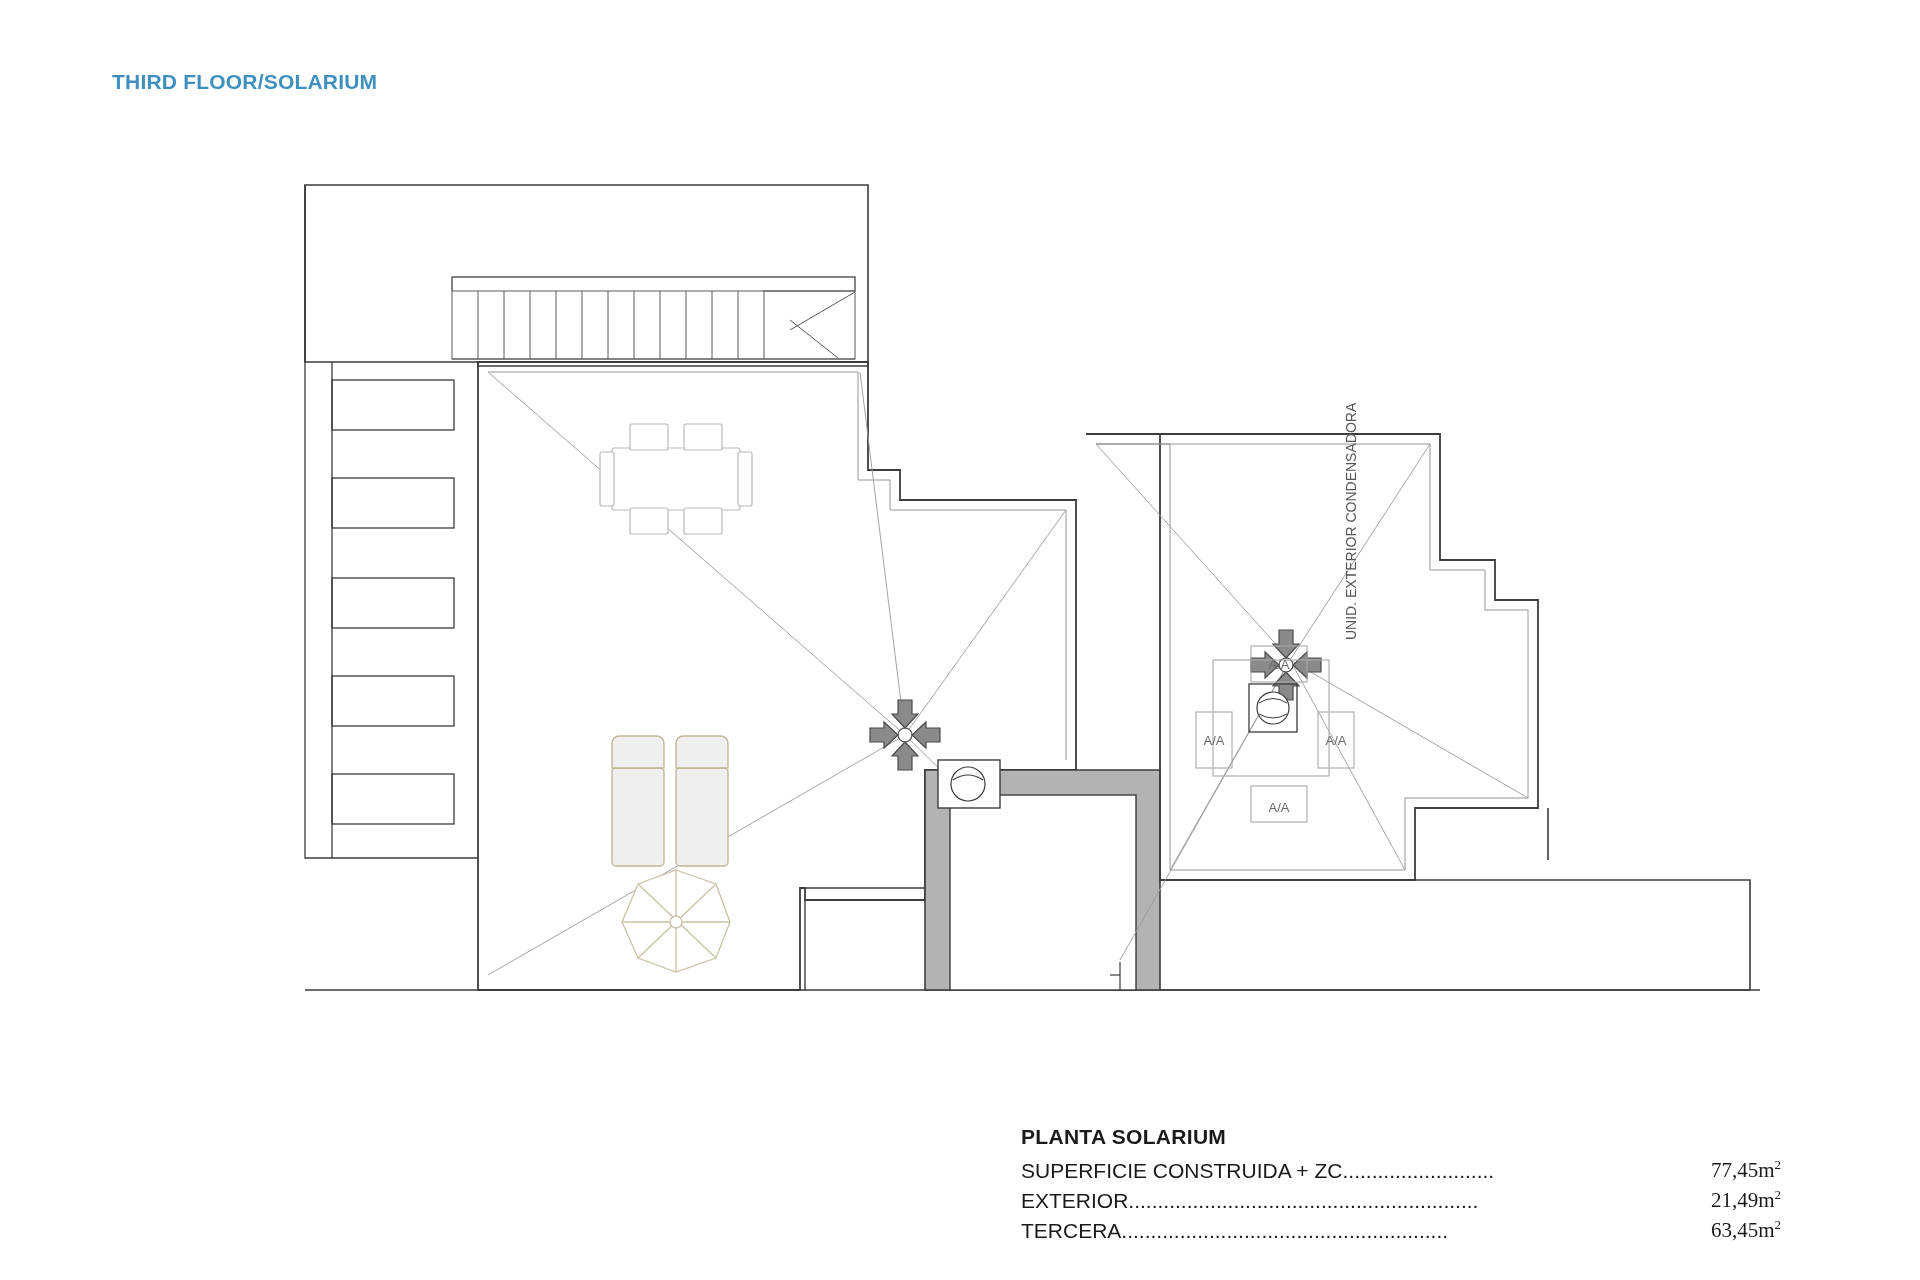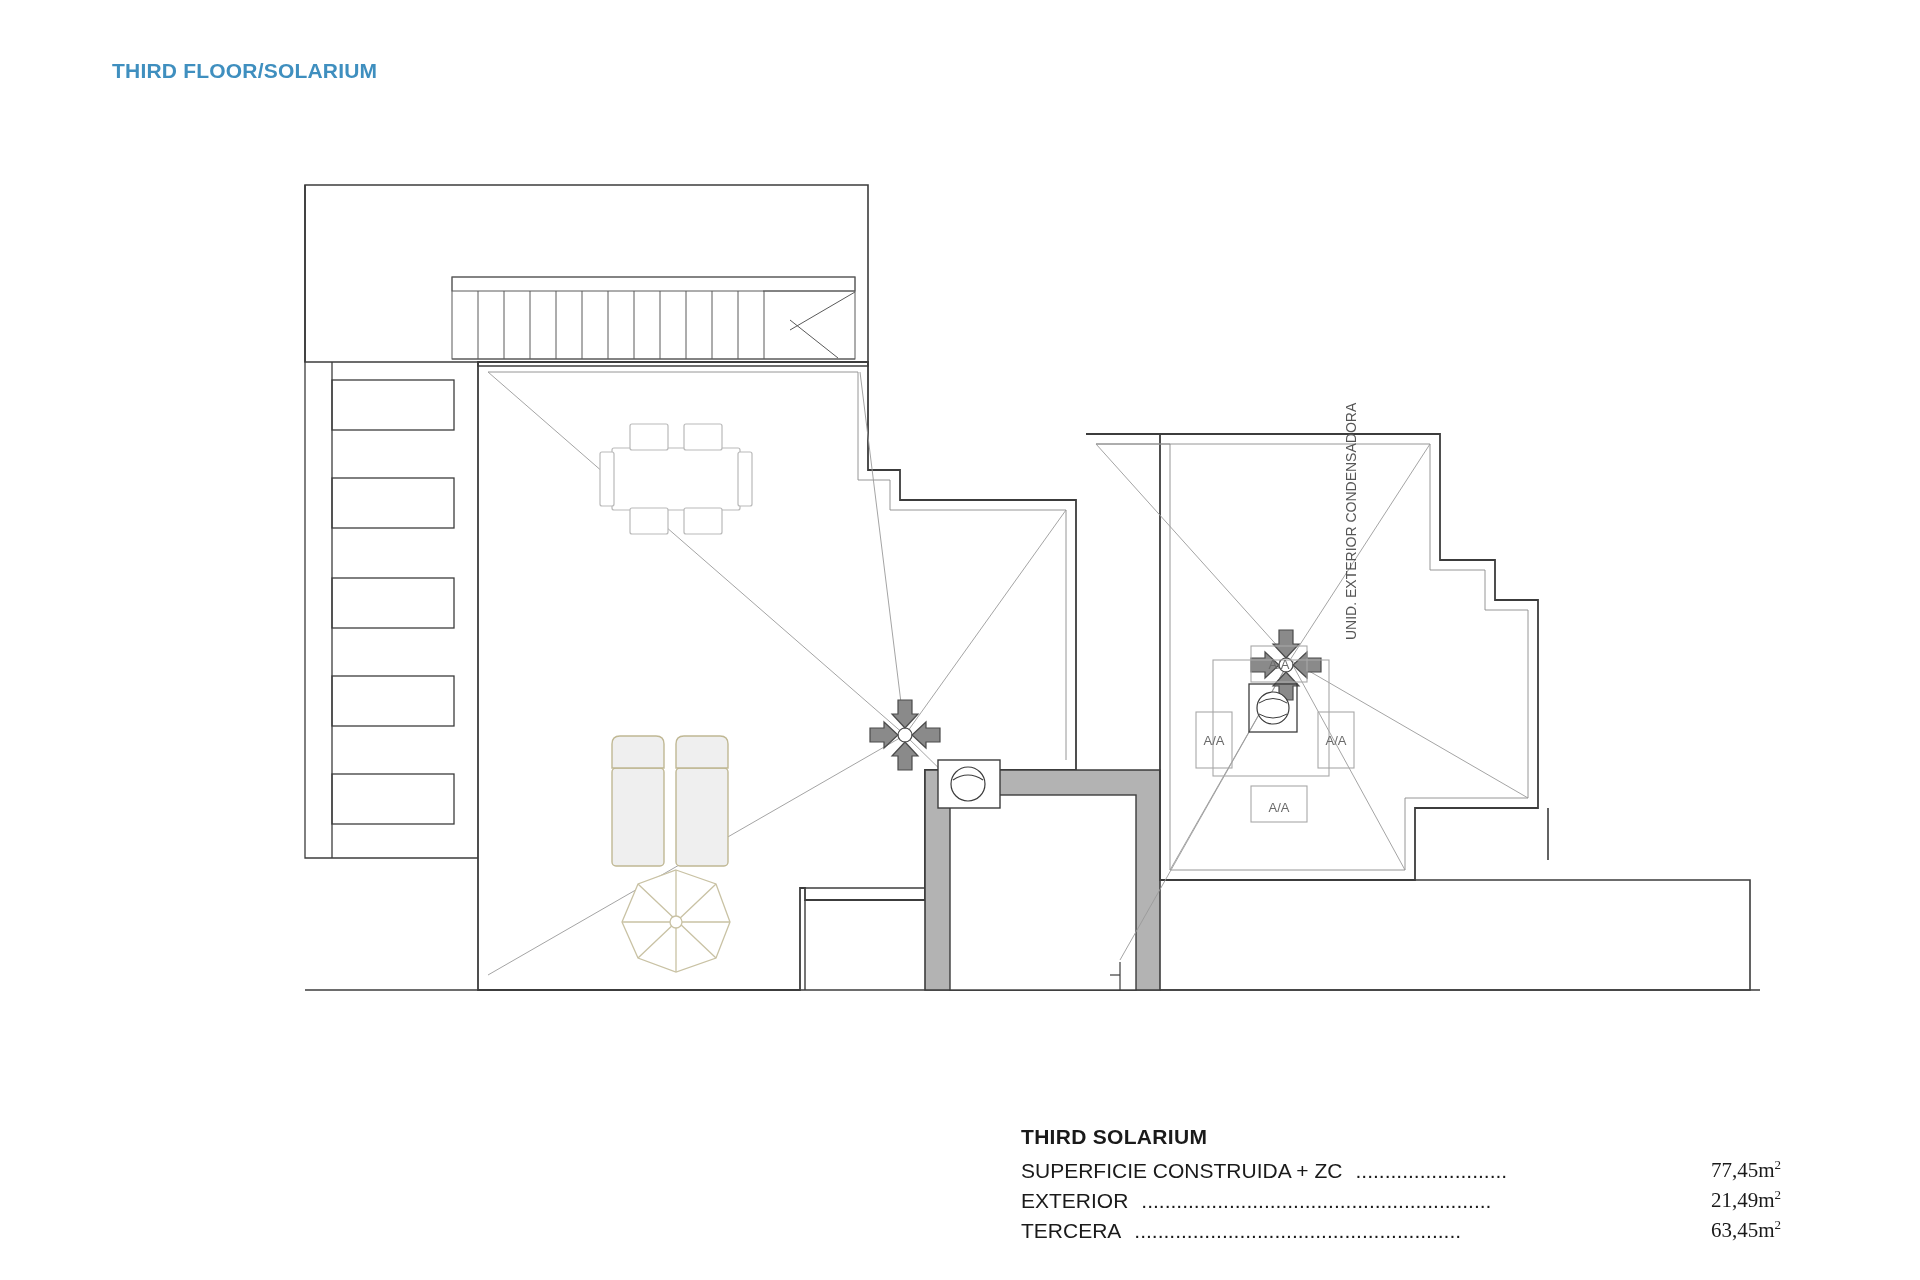--- a/index.html
+++ b/index.html
@@ -34,21 +34,21 @@
     color: #3f8fbf;
     letter-spacing: 0.3px;
     line-height: 1.1;
     white-space: nowrap;
   }
   .title-sub {
     font-size: 21px;
     font-weight: bold;
     color: #3f8fbf;
     letter-spacing: 0.2px;
-    margin-top: 1px;
+    margin-top: 12px;
     white-space: nowrap;
   }
 
   
   #plan-svg {
     position: absolute;
     left: 0;
     top: 0;
   }
 
@@ -66,21 +66,20 @@
     letter-spacing: 0.3px;
     margin-bottom: 7px;
   }
   .legend-row {
     display: flex;
     align-items: flex-end;
     font-size: 21px;
     line-height: 1.42;
     white-space: nowrap;
     overflow: hidden;
-    gap: 13px;
   }
   .legend-label { flex: 0 0 auto; }
   .legend-dots {
     flex: 1 1 auto;
     overflow: hidden;
     letter-spacing: 0px;
     color: #1a1a1a;
     padding: 0 0px;
   }
   .legend-value { flex: 0 0 auto; font-family: Liberation Serif, serif; }
@@ -249,21 +248,21 @@
     <text x="1279" y="669" font-family="Liberation Sans, sans-serif" font-size="13" fill="#6a6a6a" text-anchor="middle">A/A</text>
     <text x="1214" y="745" font-family="Liberation Sans, sans-serif" font-size="13" fill="#6a6a6a" text-anchor="middle">A/A</text>
     <text x="1336" y="745" font-family="Liberation Sans, sans-serif" font-size="13" fill="#6a6a6a" text-anchor="middle">A/A</text>
     <text x="1279" y="812" font-family="Liberation Sans, sans-serif" font-size="13" fill="#6a6a6a" text-anchor="middle">A/A</text>
 
     <text x="1356" y="640" font-family="Liberation Sans, sans-serif" font-size="14" fill="#555555" transform="rotate(-90 1356 640)">UNID. EXTERIOR CONDENSADORA</text>
 
   </svg>
 
   <div class="legend">
-    <div class="legend-title">THIRD SOLARIUM</div>
+    <div class="legend-title">PLANTA SOLARIUM</div>
 
     <div class="legend-row">
       <span class="legend-label">SUPERFICIE CONSTRUIDA + ZC</span>
       <span class="legend-dots">..........................</span>
       <span class="legend-value"><span>77,45m</span><sup>2</sup></span>
     </div>
 
     <div class="legend-row">
       <span class="legend-label">EXTERIOR</span>
       <span class="legend-dots">............................................................</span>

